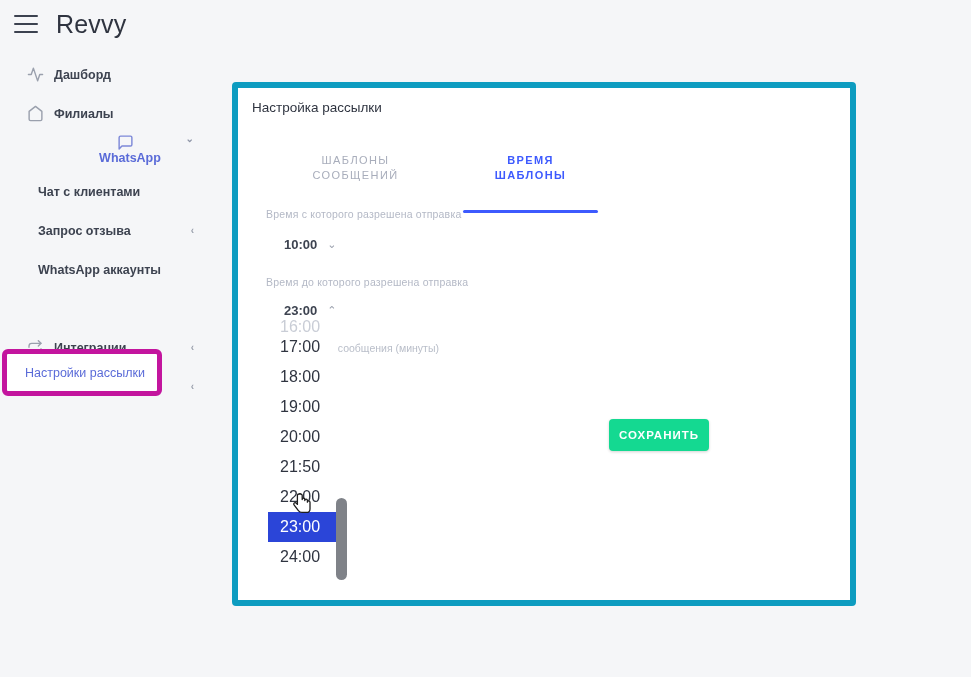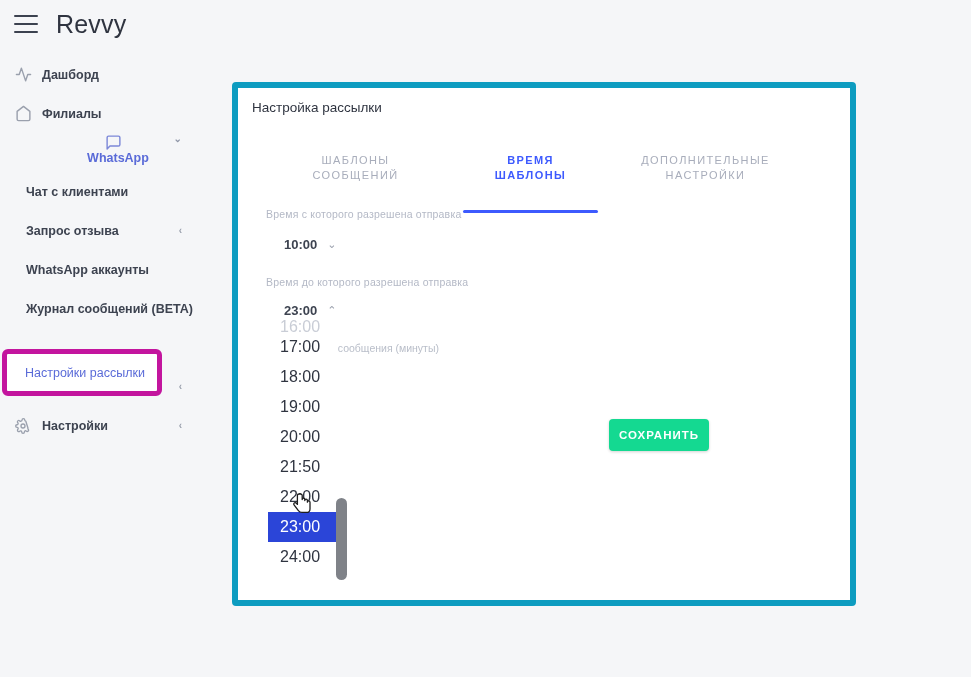--- a/index.html
+++ b/index.html
@@ -22,21 +22,21 @@
     cursor: pointer;
   }
   .hamburger span { display: block; height: 2px; background: #3c4250; border-radius: 1px; }
   .brand {
     font-size: 25px; color: #2f3440; font-weight: 400;
     letter-spacing: .2px;
   }
 
   
   .sidebar {
-    position: absolute; left: 4px; top: 55px; width: 218px; height: 620px;
+    position: absolute; left: 16px; top: 55px; width: 218px; height: 620px;
     background: #f5f6f8;
   }
   .nav-item {
     position: relative; height: 39px; display: flex; align-items: center;
     padding-left: 10px; font-size: 12.5px; color: #3d4350; font-weight: bold;
     cursor: pointer;
   }
   .nav-item .ico {
     width: 18px; height: 18px; margin-right: 10px;
     display: inline-flex; align-items: center; justify-content: center;
@@ -180,23 +180,20 @@
 
     <div class="nav-item sub">
       <span>Запрос отзыва</span>
       <span class="chev">‹</span>
     </div>
 
     <div class="nav-item sub">
       <span>WhatsApp аккаунты</span>
     </div>
 
-    <div class="nav-item sub">
-      <span>Журнал сообщений (BETA)</span>
-    </div>
 
     <div class="nav-item"></div>
 
     <div class="nav-item">
       <span class="ico">
         <svg width="16" height="16" viewBox="0 0 24 24" fill="none" stroke="#9aa0ad" stroke-width="2" stroke-linecap="round" stroke-linejoin="round">
           <polyline points="17 1 21 5 17 9"></polyline>
             <path d="M3 11V9a4 4 0 0 1 4-4h14"></path>
           <polyline points="7 23 3 19 7 15"></polyline>
             <path d="M21 13v2a4 4 0 0 1-4 4H3"></path>
@@ -229,24 +226,20 @@
     <div class="tabs">
       <div class="tab">
         <div>ШАБЛОНЫ</div>
         <div>СООБЩЕНИЙ</div>
       </div>
       <div class="tab active">
         <div>ВРЕМЯ</div>
         <div>ШАБЛОНЫ</div>
         <div class="underline"></div>
       </div>
-      <div class="tab">
-        <div>ДОПОЛНИТЕЛЬНЫЕ</div>
-        <div>НАСТРОЙКИ</div>
-      </div>
     </div>
 
     <div class="field-label" style="left:28px; top:120px;">Время с которого разрешена отправка</div>
     <div class="select-value" style="left:46px; top:149px;">
       <span>10:00</span>
       <span class="caret">⌄</span>
     </div>
 
     <div class="field-label" style="left:28px; top:188px;">Время до которого разрешена отправка</div>
     <div class="select-value" style="left:46px; top:215px;">

